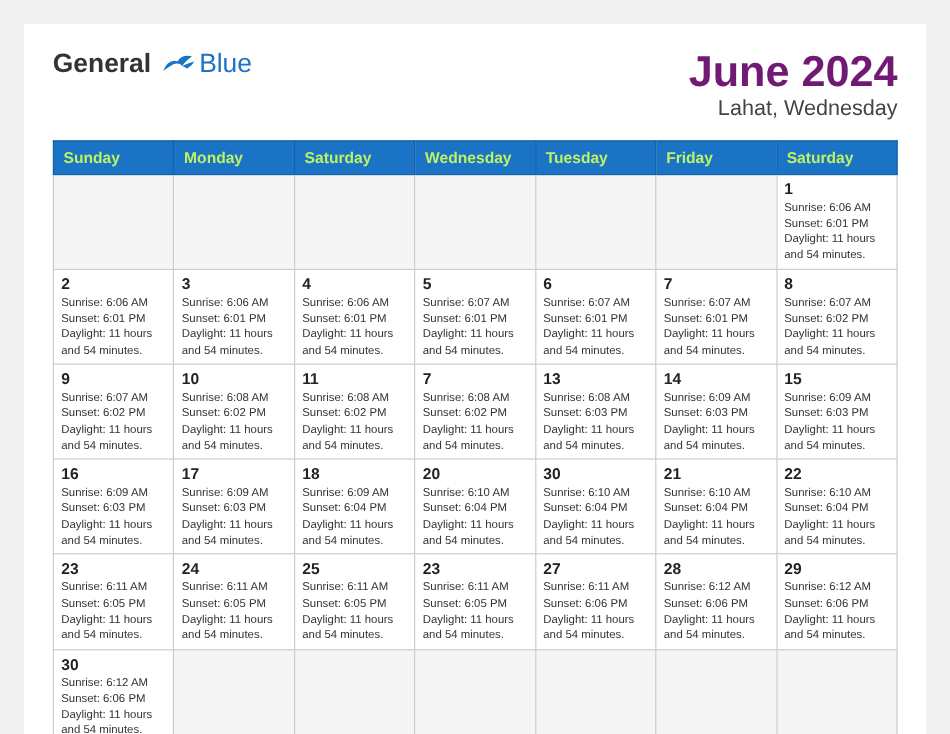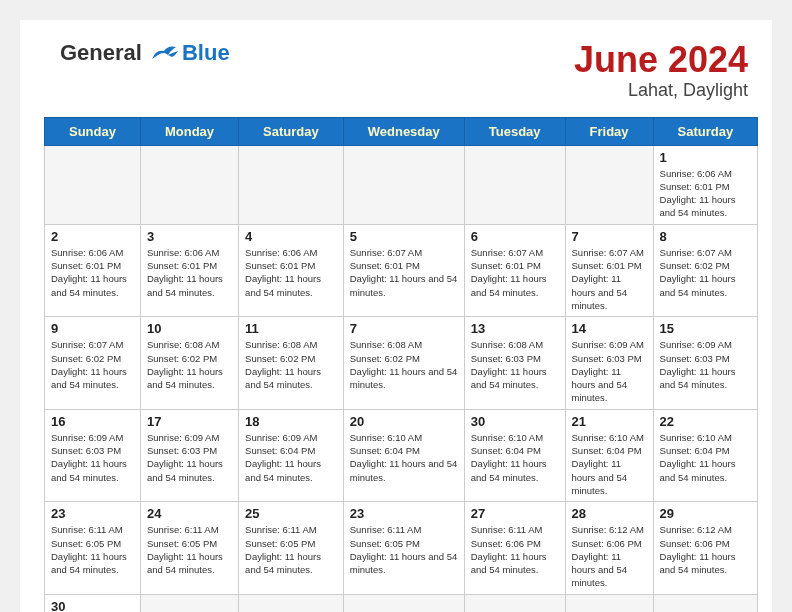--- a/index.html
+++ b/index.html
@@ -12,70 +12,69 @@
     }
     .container {
       background: white;
       padding: 20px 24px;
     }
     .header {
       display: flex;
       justify-content: space-between;
       align-items: flex-start;
       margin-bottom: 16px;
-      margin-left: 16px;
     }
     .logo {
       display: flex;
       flex-direction: column;
       align-items: flex-start;
     }
     .logo-text {
       display: flex;
       align-items: center;
       gap: 2px;
     }
     .logo-general {
       font-size: 22px;
       font-weight: bold;
       color: #333;
     }
     .logo-blue {
       font-size: 22px;
-      font-weight: bold;
+      font-weight: normal;
       color: #1a73c4;
     }
     .logo-bird {
       width: 32px;
       height: 24px;
       margin-left: 4px;
     }
     .title-section {
       text-align: right;
     }
     .month-title {
       font-size: 36px;
       font-weight: bold;
-      color: #b91c1c;
+      color: #701a75;
       line-height: 1.1;
     }
     .location {
       font-size: 18px;
       color: #444;
     }
     .calendar {
       width: 100%;
       border-collapse: collapse;
       border: 1px solid #ccc;
     }
     .calendar th {
       background: #1a73c4;
-      color: #fef9c3;
+      color: #bef264;
       text-align: left;
-      padding: 6px 24px;
+      padding: 6px 8px;
       font-size: 13px;
       font-weight: bold;
       border: 1px solid #1560a8;
     }
     .calendar td {
       width: calc(100% / 7);
       vertical-align: top;
       padding: 4px 6px;
       border: 1px solid #ccc;
       background: white;
@@ -114,21 +113,21 @@
         <span class="logo-general">General</span>
         <svg class="logo-bird" viewBox="0 0 32 24">
           <path d="M4 18 Q8 8 16 10 Q20 4 28 6 Q22 10 20 14 Q16 10 10 14 Z" fill="#1a73c4"></path>
           <path d="M20 14 Q24 12 30 10 Q28 14 24 16 Z" fill="#1a73c4"></path>
         </svg>
         <span class="logo-blue">Blue</span>
       </div>
     </div>
     <div class="title-section">
       <div class="month-title">June 2024</div>
-      <div class="location">Lahat, Daylight</div>
+      <div class="location">Lahat, Wednesday</div>
     </div>
   </div>
 
   <table class="calendar">
     <thead>
       <tr>
 
       <th>Sunday</th>
           <th>Monday</th>
           <th>Saturday</th>

